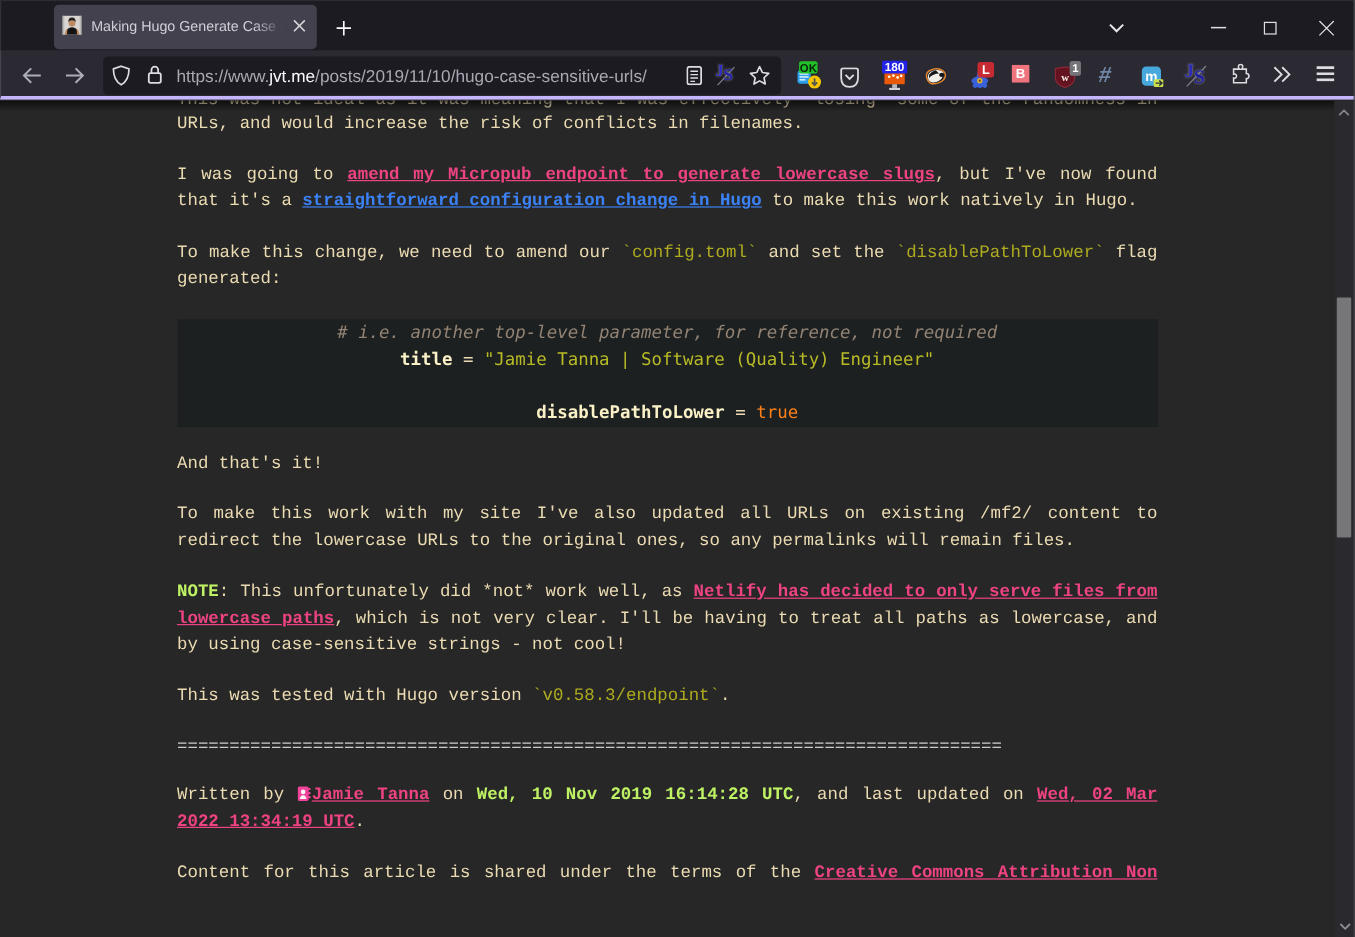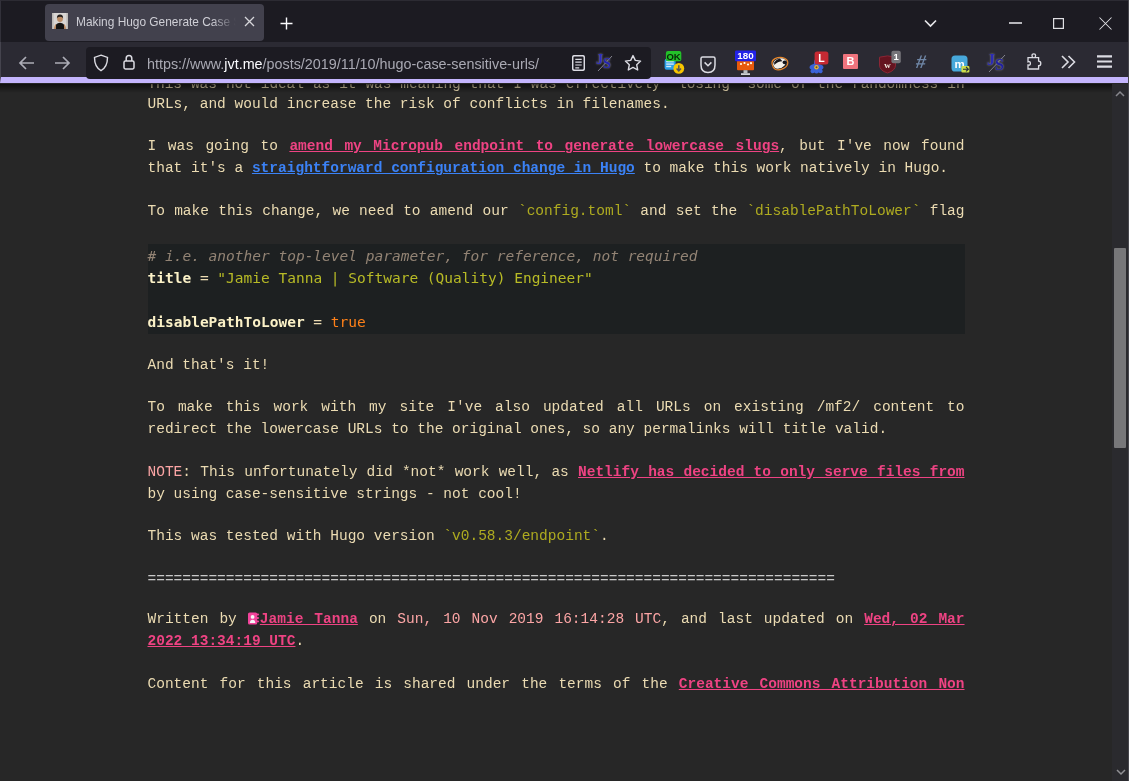--- a/index.html
+++ b/index.html
@@ -10,37 +10,37 @@
 #tab{position:absolute;top:3px;left:44px;width:219px;height:37px;background:#42414d;border-radius:4px;}
 #tabfav{position:absolute;top:9px;left:7px;width:16px;height:16px;}
 #tabtitle{position:absolute;top:9px;left:31px;width:165px;height:19px;font-size:11.9px;line-height:19px;color:#cfcfd6;white-space:nowrap;overflow:hidden;-webkit-mask-image:linear-gradient(to right,#000 82%,transparent 97%);}
 #tabclose{position:absolute;top:12px;left:199px;width:11px;height:11px;}
 #newtab{position:absolute;top:16px;left:279px;width:13px;height:13px;}
 #alltabs{position:absolute;top:18px;left:922px;width:15px;height:9px;}
 #wmin{position:absolute;top:21px;left:1008px;width:13px;height:2px;}
 #wmax{position:absolute;top:17px;left:1052px;width:11px;height:11px;}
 #wclose{position:absolute;top:16px;left:1098px;width:13px;height:13px;}
 
-#navbar{position:absolute;top:42px;left:0;width:1129px;height:41px;background:#2b2a33;border-bottom:6px solid #c4b5fd;border-left:1px solid #45444e;box-sizing:border-box;}
+#navbar{position:absolute;top:42px;left:0;width:1129px;height:41px;background:#2b2a33;border-bottom:3px solid #c4b5fd;border-left:1px solid #45444e;box-sizing:border-box;}
 .navicon{position:absolute;top:0;}
 #urlbar{position:absolute;top:5px;left:85px;width:565px;height:32px;background:#1c1b22;border-radius:4px;}
 #urltext{position:absolute;top:7px;left:61px;height:20px;line-height:20px;font-size:14.35px;color:#a9a9b3;white-space:nowrap;letter-spacing:0px;}
 #urltext b{color:#fbfbfe;font-weight:normal;}
 
 #content{position:absolute;top:84px;left:0;width:1112px;height:697px;background:#272727;overflow:hidden;}
 #topshadow{position:absolute;top:0;left:0;width:1112px;height:9px;background:linear-gradient(to bottom,rgba(0,0,0,0.60),rgba(0,0,0,0));z-index:6;}
 #art{position:absolute;top:-13px;left:147.5px;width:817px;font-family:"Liberation Mono",monospace;font-size:14.5px;line-height:22px;color:#ebdbb2;}
 .para{margin:0 0 20.4px 0;}
 .j{text-align:justify;text-align-last:justify;}
 a{text-decoration:underline;font-weight:bold;}
 .pk{color:#ee4383;text-align:center;}
 .gr{color:#3b82f6;}
 code{font-family:"Liberation Mono",monospace;color:#aeab20;}
-.red{color:#fca5a5;font-weight:normal;}
-pre{margin:21.8px 0 20.4px 0;padding:1px 0;background:#1d2021;width:817px;}
+.red{color:#bef264;font-weight:bold;}
+pre{margin:21.8px 0 20.4px 0;padding:1px 0;background:#1d2021;width:817px;text-align:center;}
 pre .cm{color:#928374;font-style:italic;}
 pre .ky{color:#fbf1c7;font-weight:bold;}
 pre .grn{color:#b8bb26;}
 pre .org{color:#fe8019;}
 .hr{color:#c9c9c9;margin:0 0 18.7px 0;}
 .b{font-weight:bold;}
 #avat{display:inline-block;width:11px;height:13px;vertical-align:-2px;margin-right:1px;}
 
 #sbar{position:absolute;top:84px;left:1112px;width:16px;height:697px;background:#2a2a2e;}
 #sthumb{position:absolute;top:164px;left:2px;width:12px;height:200px;background:#777779;border-radius:1px;}
@@ -200,49 +200,51 @@
       <div class="para">
         <div class="j" style="letter-spacing:-0.09px;position:relative;top:1.5px;">This was not ideal as it was meaning that I was effectively 'losing' some of the randomness in</div>
         <div>URLs, and would increase the risk of conflicts in filenames.</div>
       </div>
       <div class="para">
         <div class="j">I was going to <a class="pk">amend my Micropub endpoint to generate lowercase slugs</a>, but I've now found</div>
         <div>that it's a <a class="gr">straightforward configuration change in Hugo</a> to make this work natively in Hugo.</div>
       </div>
       <div class="para">
         <div class="j">To make this change, we need to amend our <code>`config.toml`</code> and set the <code>`disablePathToLower`</code> flag</div>
+        <div>generated:</div>
       </div>
       <pre><span class="cm"># i.e. another top-level parameter, for reference, not required</span>
 <span class="ky">title</span> = <span class="grn">"Jamie Tanna | Software (Quality) Engineer"</span>
 
 <span class="ky">disablePathToLower</span> = <span class="org">true</span></pre>
       <div class="para">
         <div>And that's it!</div>
       </div>
       <div class="para">
         <div class="j">To make this work with my site I've also updated all URLs on existing /mf2/ content to</div>
-        <div>redirect the lowercase URLs to the original ones, so any permalinks will title valid.</div>
+        <div>redirect the lowercase URLs to the original ones, so any permalinks will remain files.</div>
       </div>
       <div class="para">
         <div class="j"><span class="red">NOTE</span>: This unfortunately did *not* work well, as <a class="pk">Netlify has decided to only serve files from</a></div>
+        <div class="j"><a class="pk">lowercase paths</a>, which is not very clear. I'll be having to treat all paths as lowercase, and</div>
         <div>by using case-sensitive strings - not cool!</div>
       </div>
       <div class="para">
         <div>This was tested with Hugo version <code>`v0.58.3/endpoint`</code>.</div>
       </div>
       <div class="hr">===============================================================================</div>
       <div class="para">
         <div class="j">Written by <a class="pk"><svg id="avat" viewBox="0 0 11 13">
                 <rect x="0" y="0.5" width="9.2" height="12" rx="1.6" fill="#f2439b"></rect>
                 <rect x="8.6" y="1.6" width="2.4" height="1.9" rx="0.9" fill="#f2439b"></rect>
                 <rect x="8.6" y="5.0" width="2.4" height="1.9" rx="0.9" fill="#f2439b"></rect>
                 <rect x="8.6" y="8.4" width="2.4" height="1.9" rx="0.9" fill="#f2439b"></rect>
                 <circle cx="4.6" cy="4.9" r="1.9" fill="#f6f6f8"></circle>
                 <path d="M1.8 10.9 Q2.2 7.7 4.6 7.7 Q7 7.7 7.4 10.9 Z" fill="#f6f6f8"></path>
-              </svg>Jamie Tanna</a> on <span class="red">Sun, 10 Nov 2019 16:14:28 UTC</span>, and last updated on <a class="pk b">Wed, 02 Mar</a></div>
+              </svg>Jamie Tanna</a> on <span class="red">Wed, 10 Nov 2019 16:14:28 UTC</span>, and last updated on <a class="pk b">Wed, 02 Mar</a></div>
         <div><a class="pk b">2022 13:34:19 UTC</a>.</div>
       </div>
       <div class="para">
         <div class="j">Content for this article is shared under the terms of the <a class="pk">Creative Commons Attribution Non</a></div>
       </div>
     </div>
   </div>
   <div id="sbar">
     <svg style="position:absolute;top:6px;left:3px;" width="10" height="8" viewBox="0 0 10 8">
         <path d="M1 6 L5 2 L9 6" fill="none" stroke="#87878d" stroke-width="1.5"></path>

